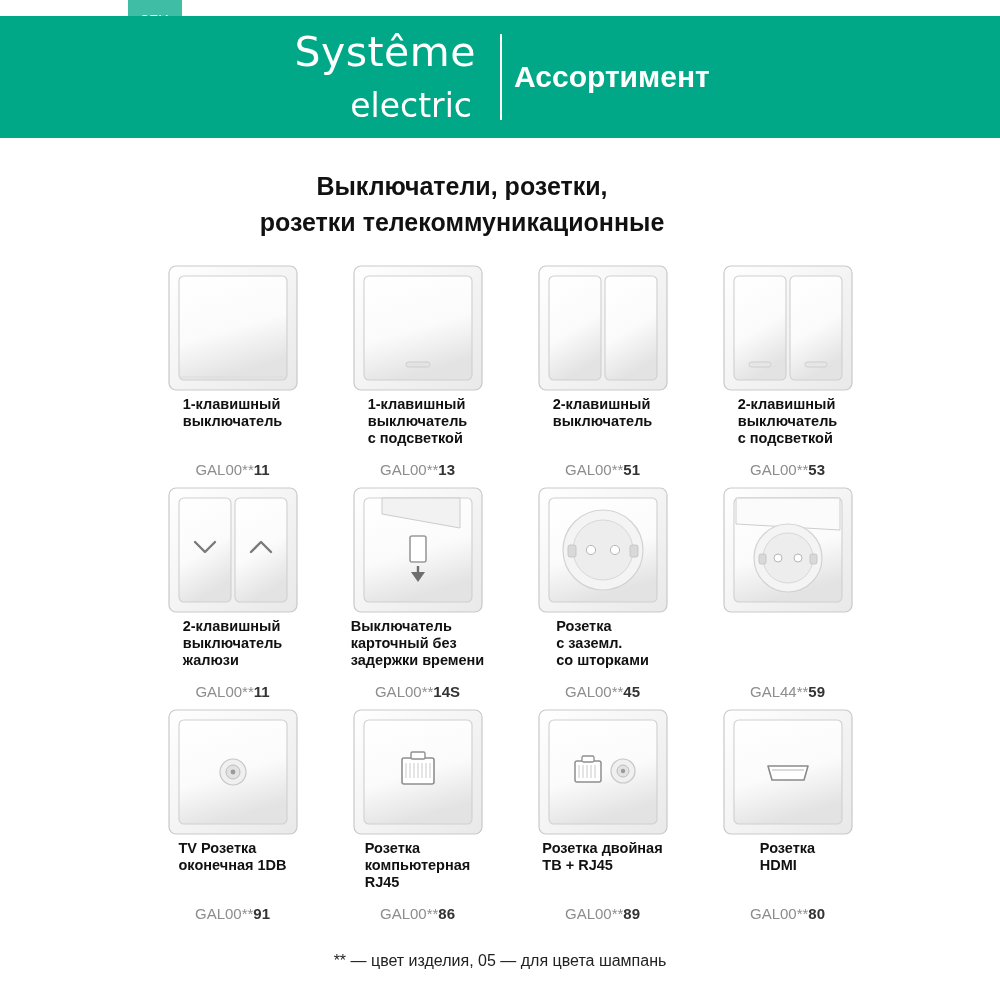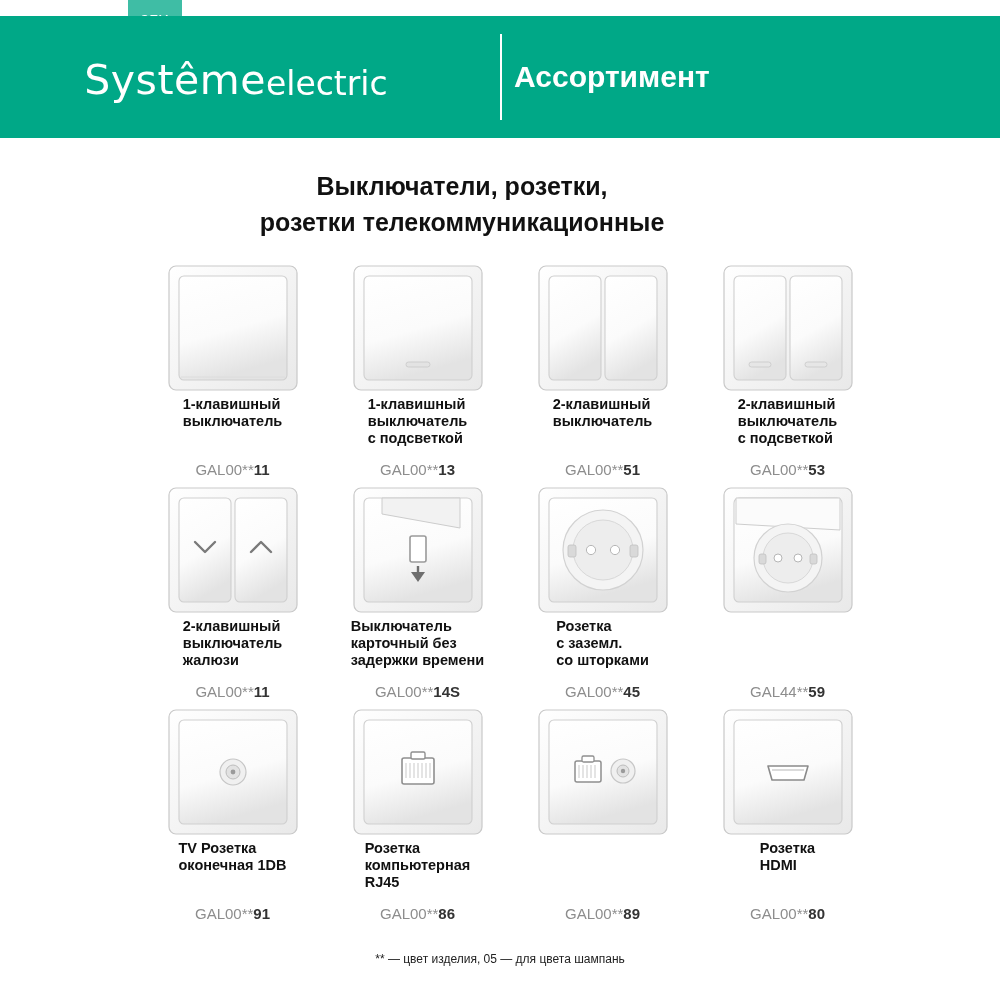--- a/index.html
+++ b/index.html
@@ -23,21 +23,21 @@
     top: 16px;
     width: 1000px;
     height: 122px;
     background: #00a887;
     display: flex;
     align-items: center;
   }
   .brand-block {
     width: 500px;
     display: flex;
-    flex-direction: row;
+    flex-direction: column;
     align-items: flex-end;
     justify-content: center;
     padding-right: 24px;
     box-sizing: border-box;
   }
   .brand-top {
     color: #ffffff;
     font-size: 41px;
     letter-spacing: 0.5px;
     line-height: 1.05;
@@ -135,21 +135,21 @@
     font-weight: bold;
   }
 
   
   .footnote {
     position: absolute;
     left: 0;
     top: 952px;
     width: 1000px;
     text-align: center;
-    font-size: 12px;
+    font-size: 16px;
     color: #222222;
   }
 
   
   svg { display: block; }
 </style>
 </head>
 <body>
 
 <div class="corner-mark">
@@ -448,20 +448,21 @@
 
     <rect x="16" y="14" width="108" height="104" rx="5" fill="url(#gk)" stroke="#cfcfcf" stroke-width="1.1"></rect>
     <rect x="42" y="55" width="26" height="21" rx="2" fill="#ffffff" stroke="#8f8f8f" stroke-width="1.5"></rect>
     <rect x="49" y="50" width="12" height="6" rx="1.5" fill="#ffffff" stroke="#8f8f8f" stroke-width="1.3"></rect>
     <path d="M46 59 L46 72 M50 59 L50 72 M54 59 L54 72 M58 59 L58 72 M62 59 L62 72" stroke="#c9c9c9" stroke-width="1"></path>
     <circle cx="90" cy="65" r="12" fill="#f0f0f0" stroke="#c6c6c6" stroke-width="1.2"></circle>
     <circle cx="90" cy="65" r="6" fill="#e2e2e2" stroke="#bdbdbd" stroke-width="1"></circle>
     <circle cx="90" cy="65" r="2.2" fill="#9a9a9a"></circle>
   </svg>
       </div>
+      <div class="caption">Розетка двойная<br>ТВ +  RJ45</div>
       <div class="code"><span>GAL00**</span><b>89</b></div>
     </div>
     <div class="cell">
       <div class="thumb">
         <svg width="140" height="132" viewBox="0 0 140 132">
 
   <defs>
     <linearGradient id="gp" x1="0" y1="0" x2="1" y2="1">
       <stop offset="0%" stop-color="#ffffff"></stop>
       <stop offset="100%" stop-color="#e9e9e9"></stop>

